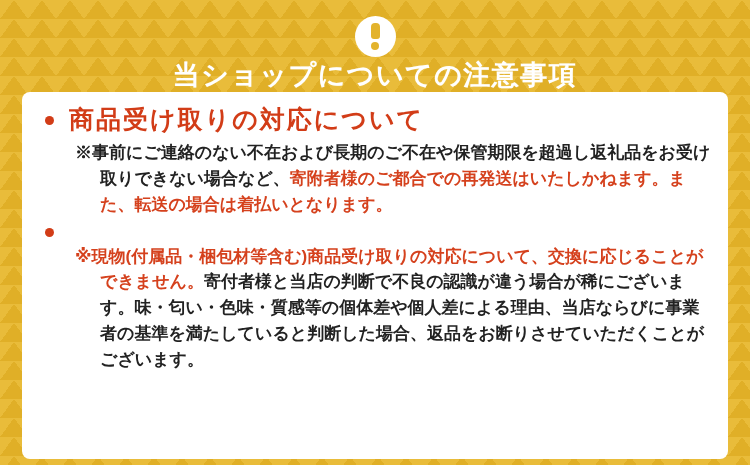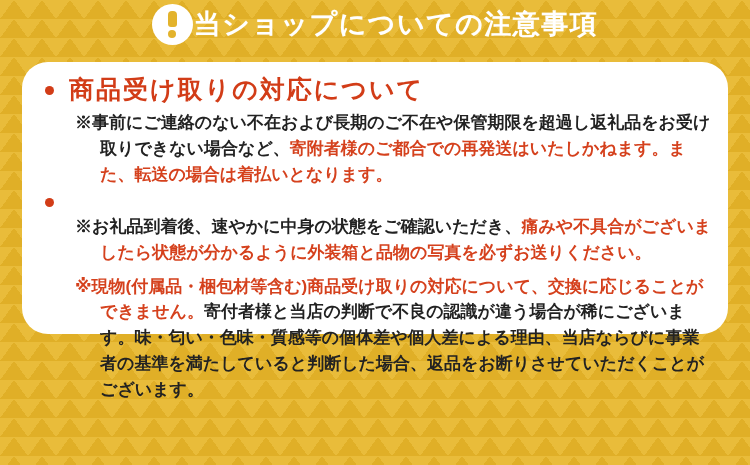--- a/index.html
+++ b/index.html
@@ -5,37 +5,37 @@
   html,body{margin:0;padding:0;}
   body{
     width:750px;height:465px;overflow:hidden;
     font-family:"Liberation Sans","DejaVu Sans",sans-serif;
     background-color:#e9bc3a;
     background-image:conic-gradient(from 143.6deg at 50% 0%, #e0af27 0 72.8deg, rgba(0,0,0,0) 72.8deg 360deg);
     background-size:28px 19px;
   }
   .header{
     display:flex;align-items:center;justify-content:center;
-    padding-top:2px;height:44px;column-gap:1px;
+    padding-top:32px;height:44px;column-gap:1px;flex-direction:column;
   }
   .alert-badge{
     width:41px;height:41px;border-radius:50%;background:#ffffff;
     display:flex;flex-direction:column;align-items:center;justify-content:center;
     flex:0 0 auto;
   }
   .excl-bar{width:9px;height:16px;background:#e3b32c;border-radius:4px 4px 3px 3px;}
   .excl-dot{width:8px;height:8px;background:#e3b32c;border-radius:50%;margin-top:3px;}
   .title{
     color:#ffffff;font-size:27px;font-weight:bold;letter-spacing:1.5px;
     text-shadow:0 0 1px rgba(255,255,255,.4);white-space:nowrap;
   }
   .card{
     box-sizing:border-box;
-    margin:16px 22px 0 22px;width:706px;height:272px;
-    background:#ffffff;border-radius:26px;
+    margin:16px 22px 0 22px;width:706px;height:367px;
+    background:#ffffff;border-radius:8px;
     padding:13px 16px 6px 20px;
   }
   .sec-heading{
     display:flex;align-items:center;margin:0 0 7px 0;
   }
   .sec-heading.second{margin-top:3px;}
   .bullet{
     width:9px;height:9px;border-radius:50%;background:#d23c17;
     margin:2px 15px 0 3px;flex:0 0 auto;
   }
@@ -68,18 +68,17 @@
 
   <div class="sec-heading">
     <span class="bullet"></span>
     <h2>商品受け取りの対応について</h2>
   </div>
   <p class="para"><span class="seg-black">※事前にご連絡のない不在および長期のご不在や保管期限を超過し返礼品をお受け取りできない場合など、</span><span class="seg-red">寄附者様のご都合での再発送はいたしかねます。また、転送の場合は着払いとなります。</span></p>
 
   <div class="sec-heading second">
     <span class="bullet"></span>
   </div>
-  <p class="para"><span class="seg-black">※お礼品到着後、速やかに中身の状態をご確認いただき、</span><span class="seg-red">痛みや不具合がございましたら状態が分かるように外装箱と品物の写真を必ずお送りください。</span></p>
 
 
   <p class="para"><span class="seg-red">※現物(付属品・梱包材等含む)商品受け取りの対応について、交換に応じることができません。</span><span class="seg-black">寄付者様と当店の判断で不良の認識が違う場合が稀にございます。味・匂い・色味・質感等の個体差や個人差による理由、当店ならびに事業者の基準を満たしていると判断した場合、返品をお断りさせていただくことがございます。</span></p>
 
 </div>
 
 </body></html>

